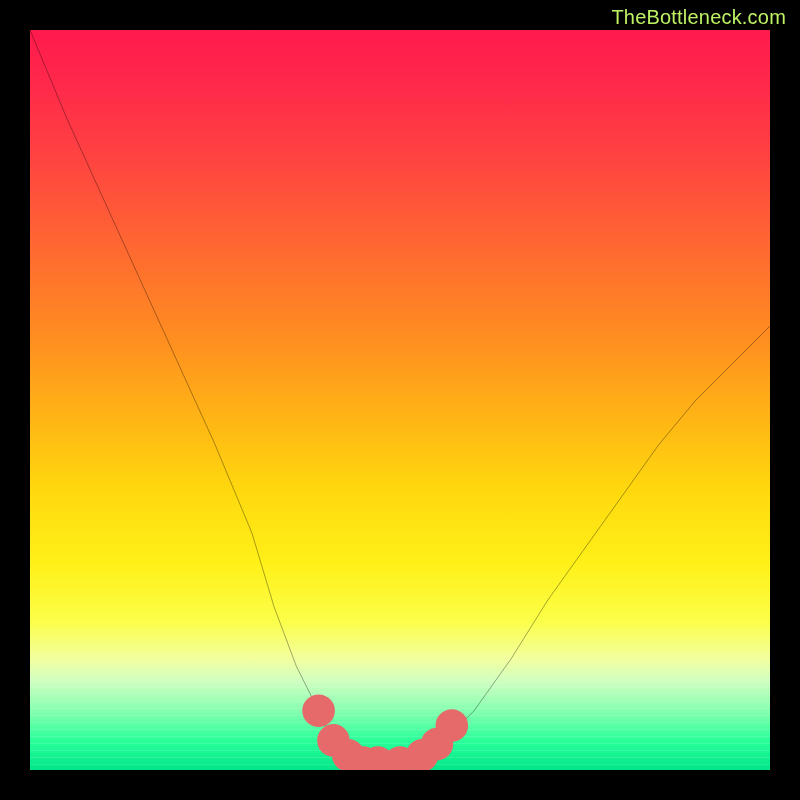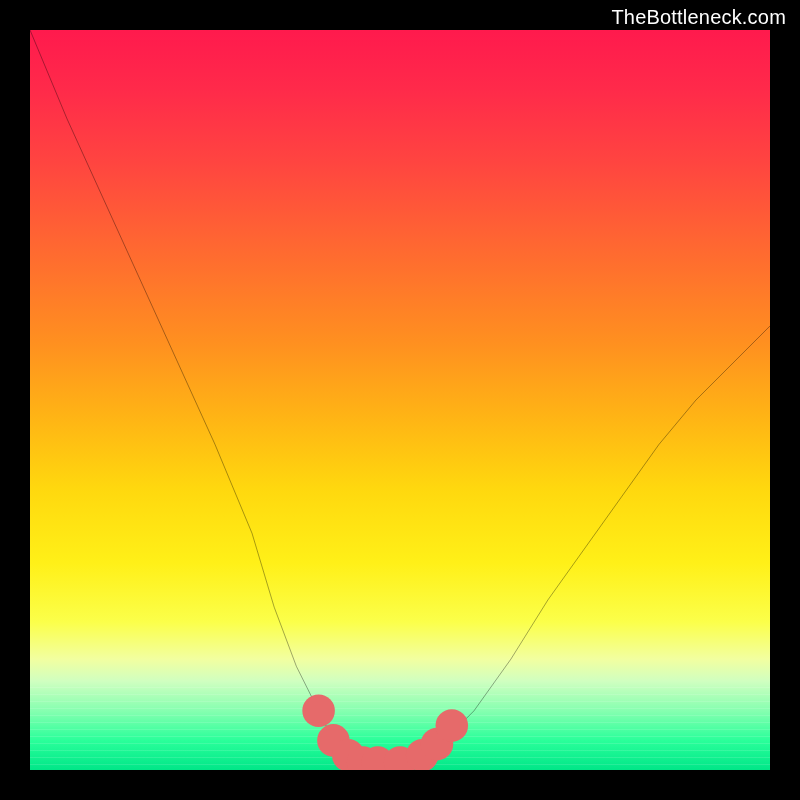--- a/index.html
+++ b/index.html
@@ -61,21 +61,21 @@
     left: 30px;
     top: 30px;
     width: 740px;
     height: 740px;
     pointer-events: none;
   }
   .watermark {
     position: absolute;
     top: 6px;
     right: 14px;
-    color: #ffffff;
+    color: #bef264;
     font-size: 20px;
     font-weight: 500;
     letter-spacing: 0.2px;
     user-select: none;
     text-align: right;
   }
 </style>
 </head>
 <body>
 

